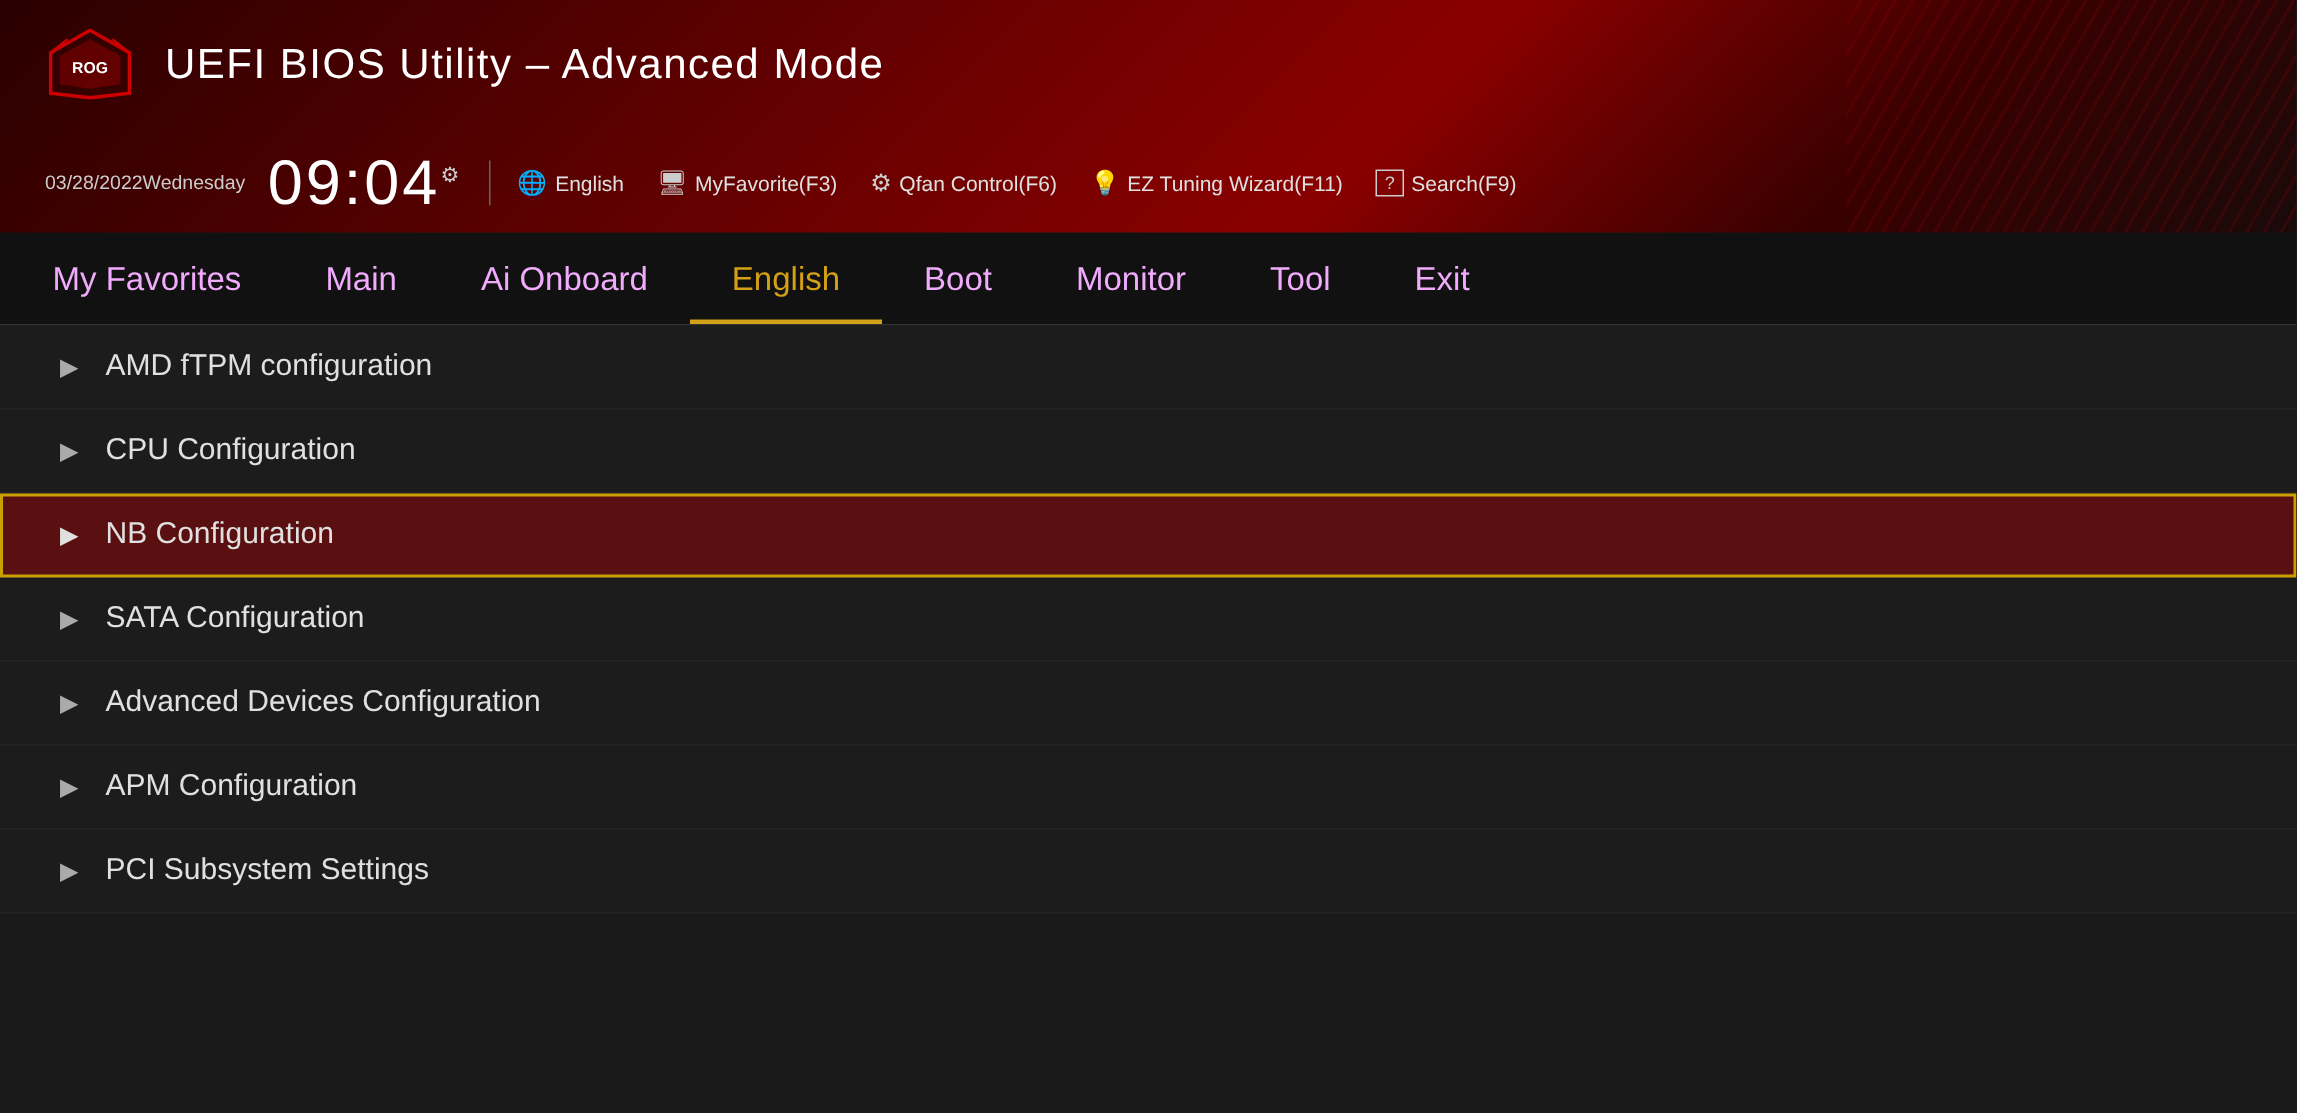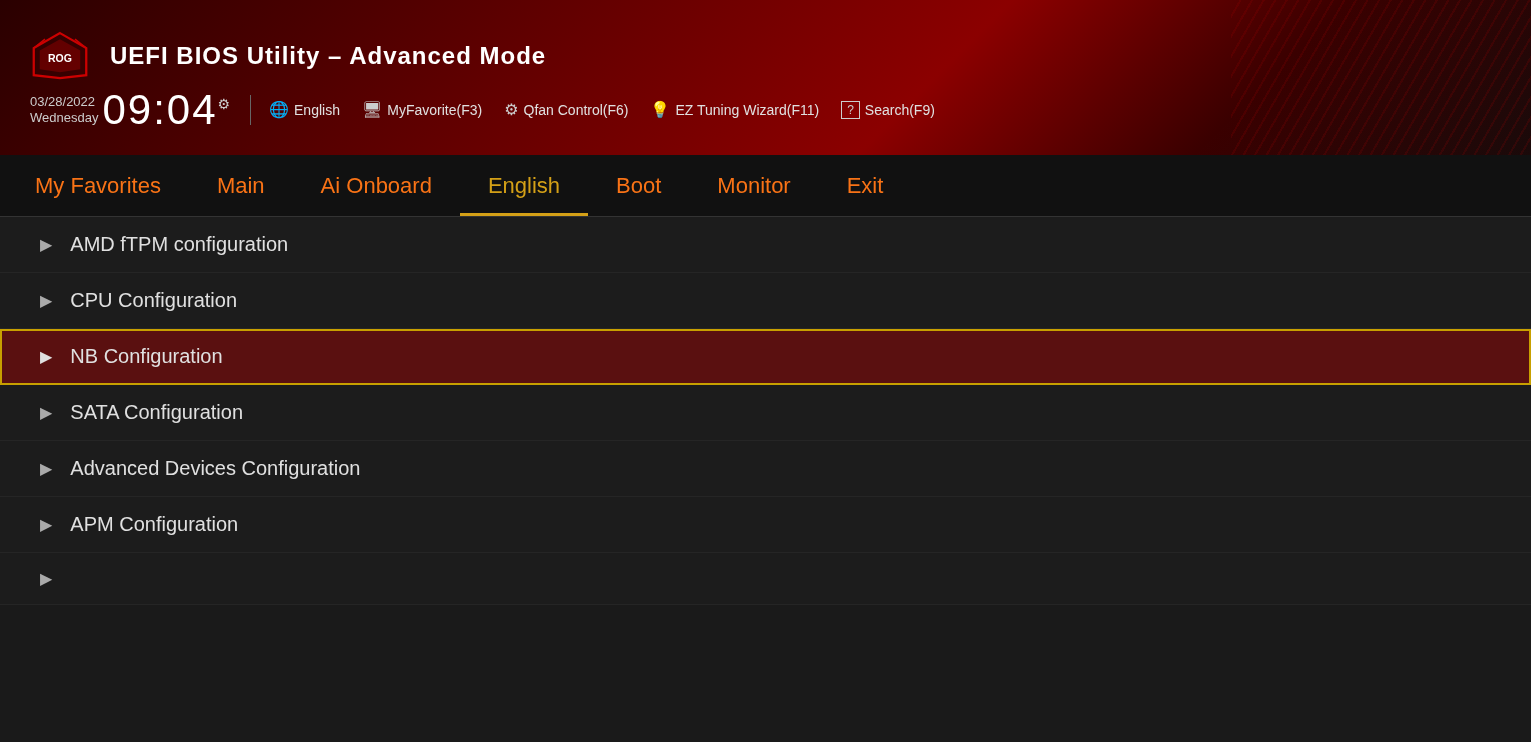--- a/index.html
+++ b/index.html
@@ -13,21 +13,21 @@
       color: #e0e0e0;
     }
 
     
     .header {
       background: linear-gradient(135deg, #2a0000 0%, #6b0000 40%, #8b0000 60%, #3a0000 80%, #1a0a0a 100%);
       height: 155px;
       position: relative;
       display: flex;
       flex-direction: column;
-      justify-content: center;
+      justify-content: space-between;
     }
 
     
     .header::after {
       content: '';
       position: absolute;
       top: 0; right: 0; bottom: 0;
       width: 300px;
       background: repeating-linear-gradient(
         -60deg,
@@ -46,37 +46,36 @@
       gap: 20px;
     }
 
     .rog-logo {
       width: 60px;
       height: 50px;
       flex-shrink: 0;
     }
 
     .title-text {
-      font-size: 24px;
-      font-weight: 700;
+      font-size: 28px;
+      font-weight: 400;
       color: #ffffff;
       letter-spacing: 1px;
     }
 
     .header-bottom {
       display: flex;
       align-items: center;
       padding: 0 30px 12px 30px;
       gap: 0;
     }
 
     .datetime {
       display: flex;
-      flex-direction: column;
-      margin-right: 4px;
+      margin-right: 15px;
     }
 
     .date-str {
       font-size: 13px;
       color: #cccccc;
       line-height: 1.2;
     }
 
     .day-str {
       font-size: 13px;
@@ -136,21 +135,21 @@
       border-bottom: 1px solid #333;
     }
 
     .nav-item {
       display: flex;
       align-items: center;
       justify-content: center;
       padding: 0 28px;
       font-size: 22px;
       font-weight: 400;
-      color: #f97316;
+      color: #f0abfc;
       cursor: pointer;
       position: relative;
       white-space: nowrap;
     }
 
     .nav-item:first-child {
       padding-left: 35px;
     }
 
     .nav-item.active {
@@ -251,20 +250,21 @@
   </div>
 </div>
 
 <div class="nav-bar">
 <div class="nav-item">My Favorites</div>
     <div class="nav-item">Main</div>
     <div class="nav-item">Ai Onboard</div>
     <div class="nav-item active">English</div>
     <div class="nav-item">Boot</div>
     <div class="nav-item">Monitor</div>
+    <div class="nav-item">Tool</div>
     <div class="nav-item">Exit</div>
   </div>
 
 <div class="main-content">
 <div class="menu-item">
       <span class="arrow">▶</span>
       <span>AMD fTPM configuration</span>
     </div>
     <div class="menu-item">
       <span class="arrow">▶</span>
@@ -281,14 +281,15 @@
     <div class="menu-item">
       <span class="arrow">▶</span>
       <span>Advanced Devices Configuration</span>
     </div>
     <div class="menu-item">
       <span class="arrow">▶</span>
       <span>APM Configuration</span>
     </div>
     <div class="menu-item">
       <span class="arrow">▶</span>
+      <span>PCI Subsystem Settings</span>
     </div>
   </div>
 
 </body></html>

